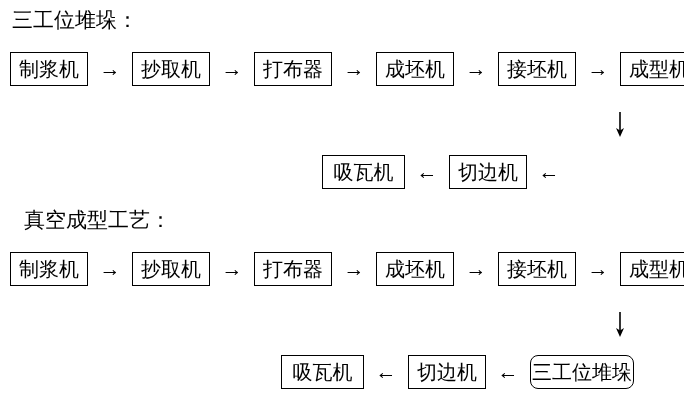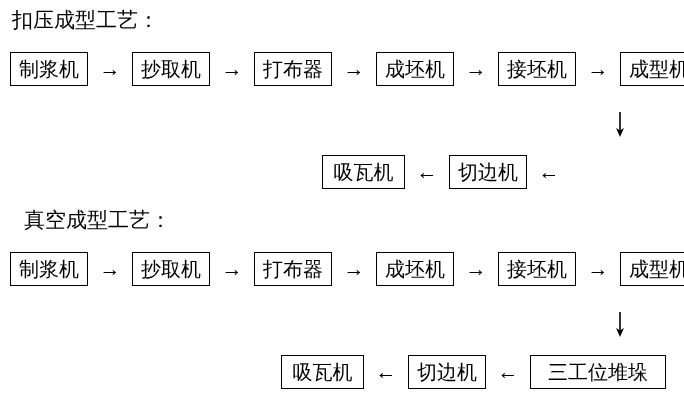--- a/index.html
+++ b/index.html
@@ -49,21 +49,21 @@
     align-items: center;
     justify-content: center;
     font-size: 20px;
     line-height: 20px;
     padding: 0 3px;
     background: #ffffff;
     color: #000;
   }
   .node-4 { width: 78px; }
   .node-4w { width: 83px; }
-  .node-5 { width: 136px; }
+  .node-5 { width: 104px; border-radius: 8px; }
 
   .arrow-h {
     font-size: 21px;
     line-height: 21px;
     width: 44px;
     text-align: center;
     color: #000;
     display: inline-block;
   }
 
@@ -75,21 +75,21 @@
     align-items: center;
     justify-content: center;
   }
   .arrow-down svg { display: block; }
 </style>
 </head>
 <body>
 
 <div class="canvas">
 
-  <div class="section-title" style="left:12px; top:8px;">扣压成型工艺：</div>
+  <div class="section-title" style="left:12px; top:8px;">三工位堆垛：</div>
 
   <div class="flow-row" style="left:10px; top:52px;">
     <div class="node node-4">制浆机</div>
     <span class="arrow-h">→</span>
     <div class="node node-4">抄取机</div>
     <span class="arrow-h">→</span>
     <div class="node node-4">打布器</div>
     <span class="arrow-h">→</span>
     <div class="node node-4">成坯机</div>
     <span class="arrow-h">→</span>

